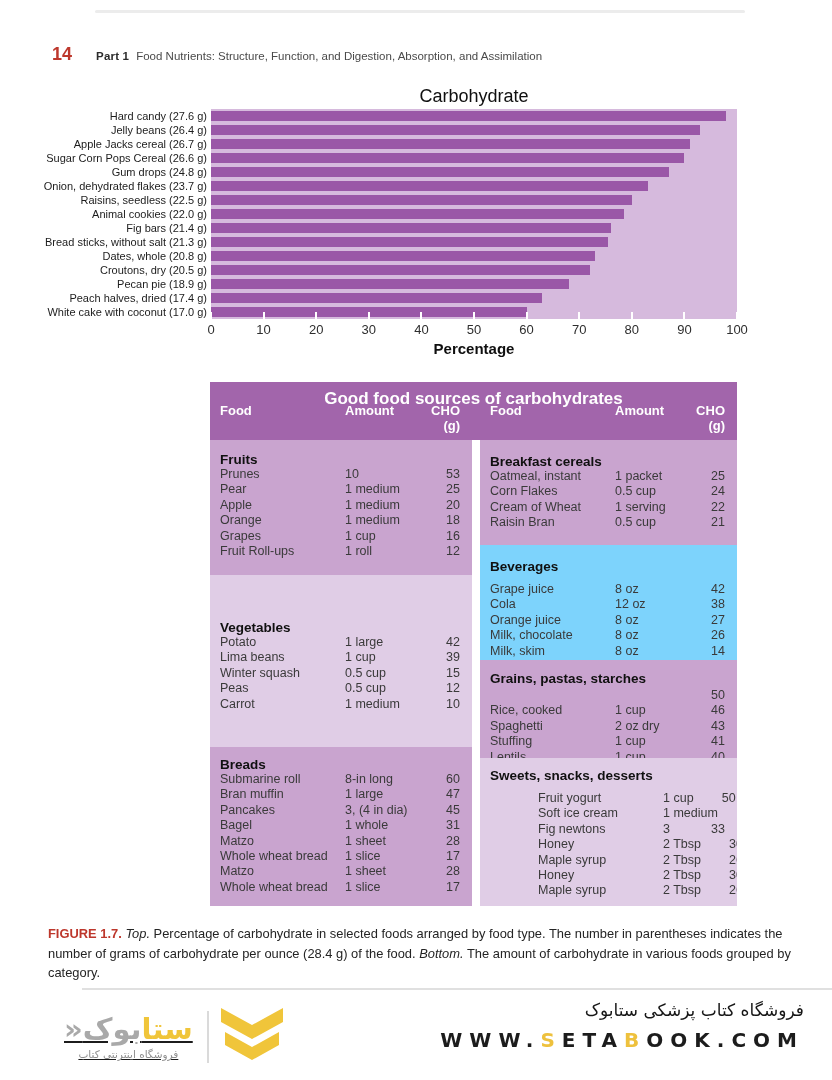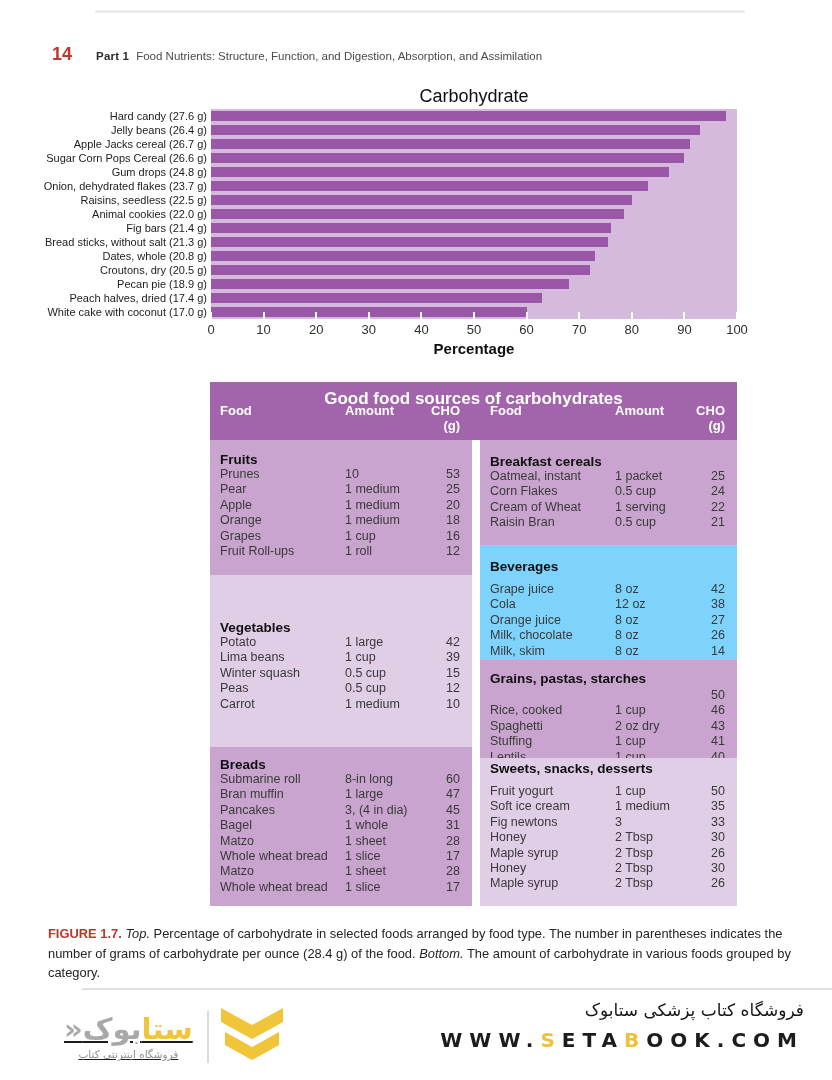--- a/index.html
+++ b/index.html
@@ -46,24 +46,24 @@
   .sec-rows{}
   .trow{display:grid;grid-template-columns:125px 1fr 42px;height:15.4px;line-height:15.4px;
         font-size:12.5px;color:#3a3a3a;white-space:nowrap;}
   .trow .v{text-align:right;}
   #col-left .sec:nth-child(1){height:135px;padding-top:12px;}
   #col-left .sec:nth-child(2){height:172px;padding-top:45px;}
   #col-left .sec:nth-child(3){height:159px;padding-top:10px;}
   #col-right .sec:nth-child(1){height:105px;padding-top:14px;}
   #col-right .sec:nth-child(2){height:115px;padding-top:14px;}
   #col-right .sec:nth-child(3){height:98px;padding-top:11px;}
-  #col-right .sec:nth-child(4){height:148px;padding-top:3px;}
+  #col-right .sec:nth-child(4){height:148px;padding-top:10px;}
   #col-right .sec:nth-child(2) .sec-rows{margin-top:8px;}
   #col-right .sec:nth-child(3) .sec-rows{margin-top:2px;}
-  #col-right .sec:nth-child(4) .sec-rows{margin-top:8px;}
+  #col-right .sec:nth-child(4) .sec-rows{margin-top:8px;margin-left:48px;}
 
   
   .caption{position:absolute;left:48px;top:911px;width:748px;font-size:12.9px;line-height:1.52;color:#242424;}
   .caption .figlabel{font-weight:bold;}
   .caption .it{font-style:italic;}
 
   
   .footer-line{position:absolute;top:988px;left:82px;width:750px;height:2px;background:#e0e0e0;}
   .logo{position:absolute;left:64px;top:1008px;display:flex;align-items:center;text-decoration:underline;}
   .logo-word{font-family:"DejaVu Sans",sans-serif;font-size:29px;font-weight:bold;direction:rtl;line-height:1.1;}

